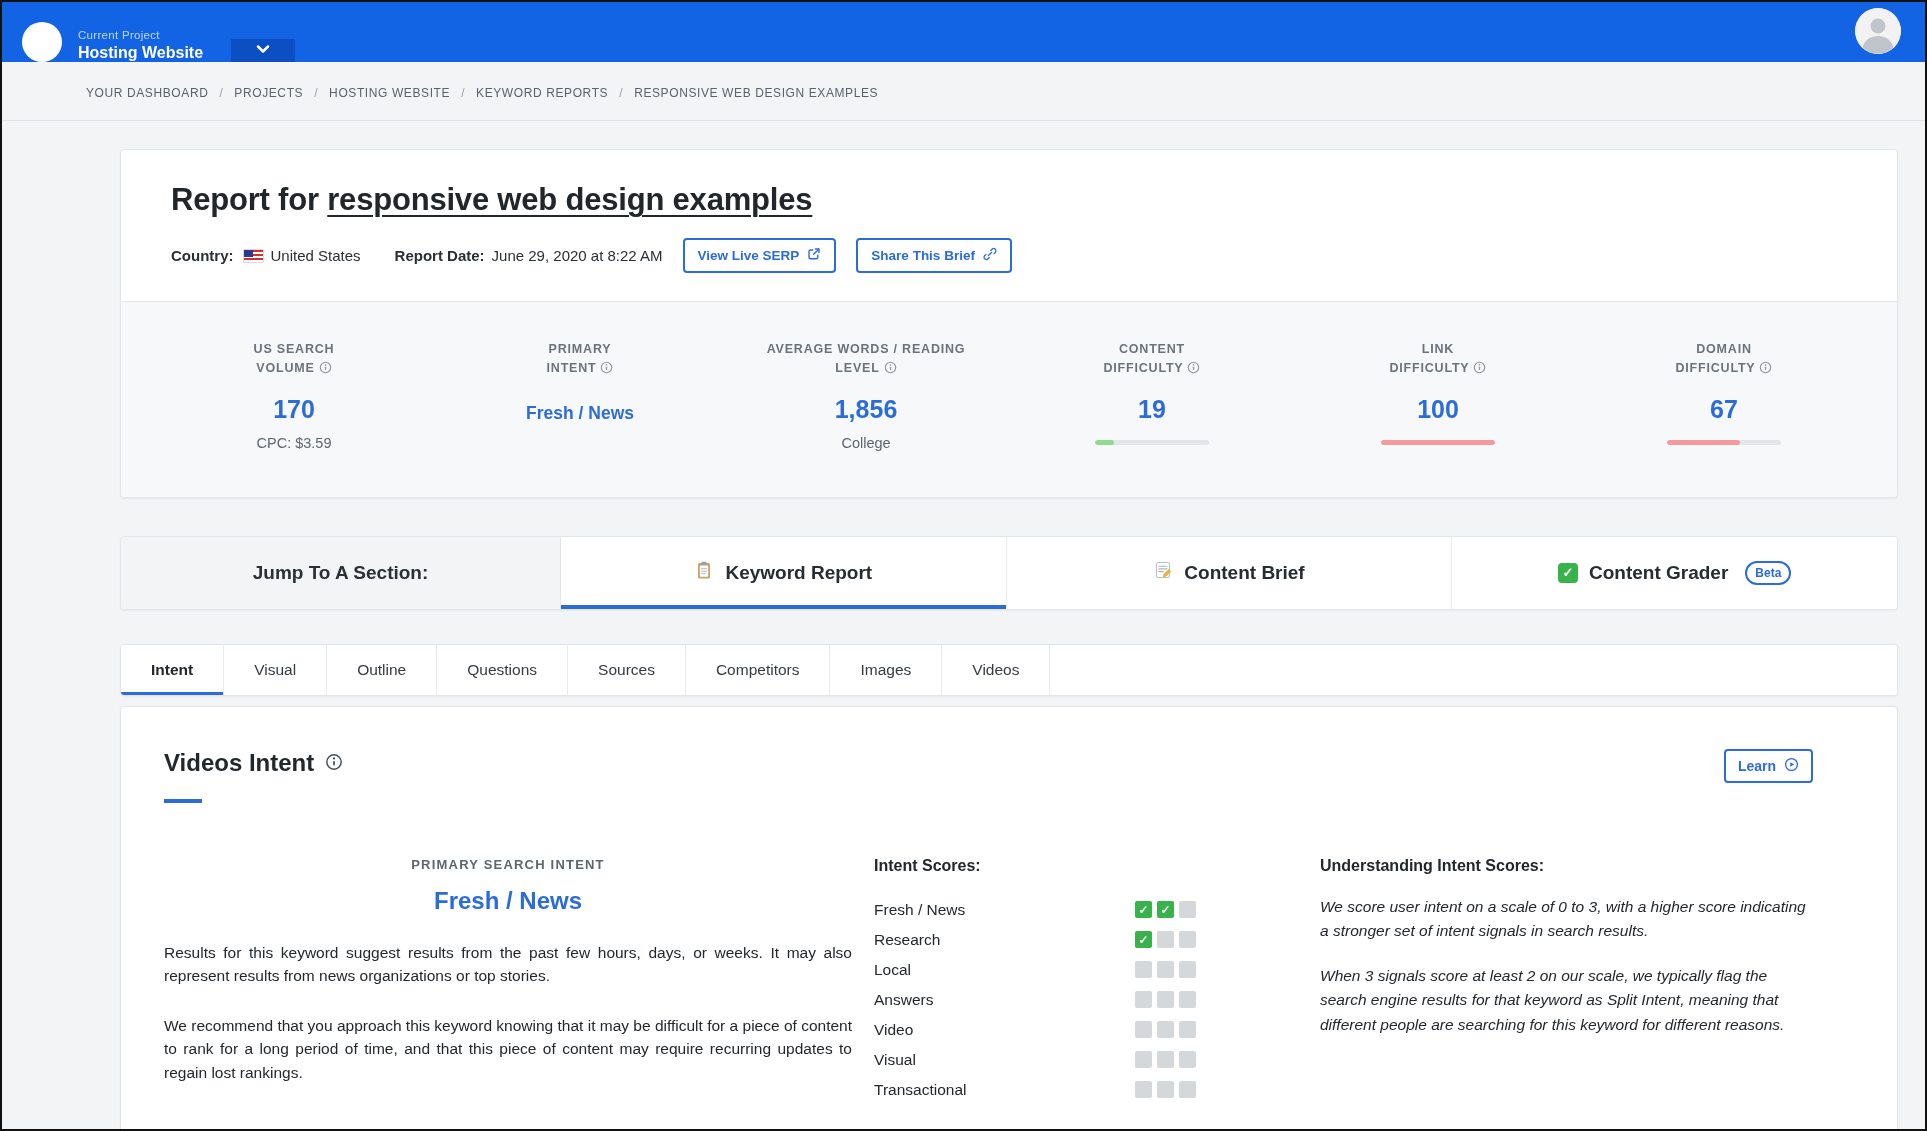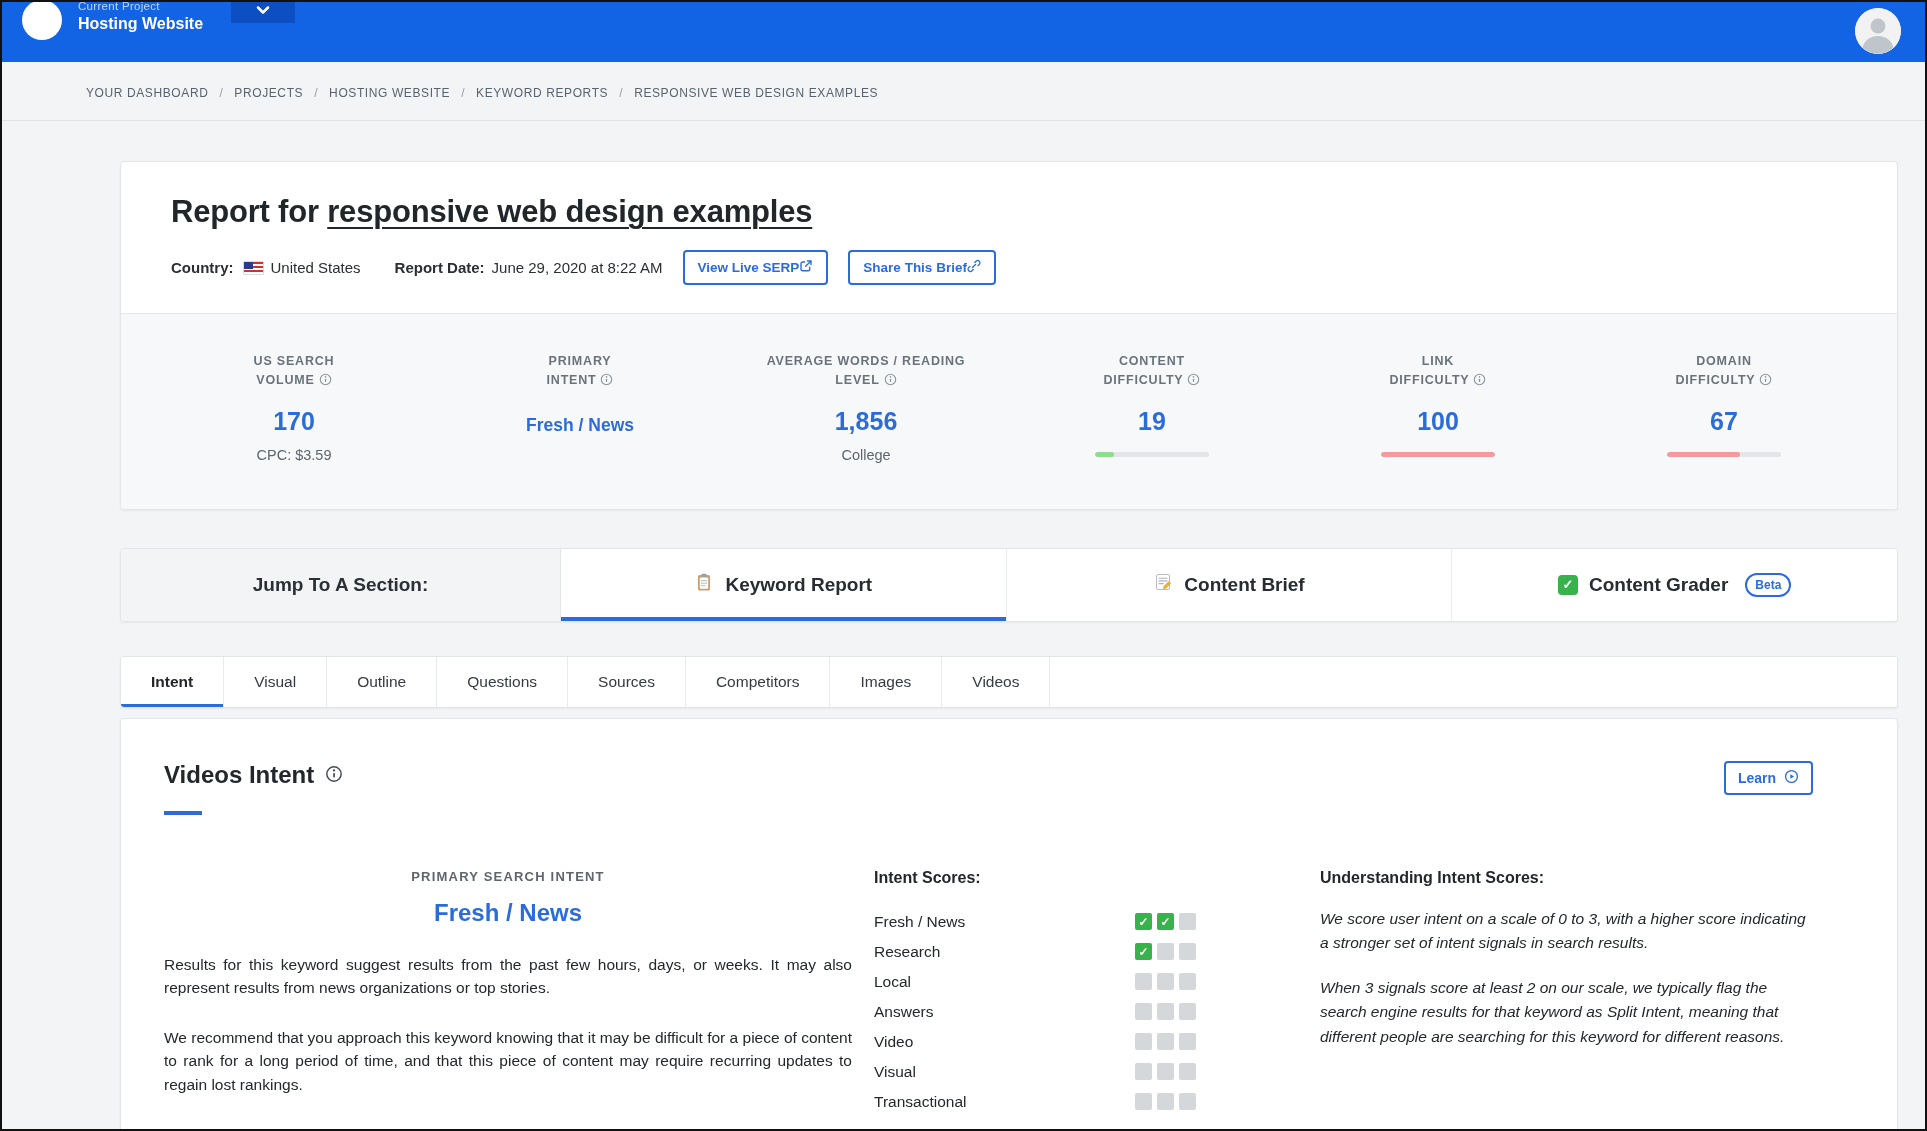--- a/index.html
+++ b/index.html
@@ -15,54 +15,54 @@
     font-family:"Liberation Sans",sans-serif;
     background:var(--bg);
     overflow:hidden;
     position:relative;
     color:#23282d;
   }
   body::after{content:"";position:absolute;inset:0;border:2px solid #111;pointer-events:none;}
 
   
   .topbar{height:62px;background:var(--header);display:flex;align-items:stretch;justify-content:space-between;}
-  .topbar-left{display:flex;align-items:flex-start;}
+  .topbar-left{display:flex;align-items:flex-end;}
   .logo-circle{width:40px;height:40px;border-radius:50%;background:#fff;margin-left:22px;cursor:pointer;flex:none;}
   .project-meta{margin-left:16px;margin-right:28px;}
   .project-label{font-size:11.5px;color:rgba(255,255,255,.72);letter-spacing:.3px;margin-bottom:3px;}
   .project-name{font-size:16px;color:#fff;font-weight:700;}
   .project-switcher{width:64px;background:var(--header-dark);border:none;display:flex;align-items:center;justify-content:center;cursor:pointer;}
   .topbar-right{display:flex;align-items:center;padding-right:26px;}
   .user-avatar{width:46px;height:46px;border-radius:50%;overflow:hidden;cursor:pointer;background:#f2f2f2;}
 
   
   .breadcrumb{padding:24px 0 20px 86px;border-bottom:1px solid #dfe3e7;font-size:12px;letter-spacing:.6px;color:#59636e;}
   .crumb{cursor:pointer;}
   .crumb::after{content:"/";margin:0 11px;color:#97a0a8;}
   .crumb:last-child::after{content:"";margin:0;}
 
   
   .container{width:1778px;margin-left:120px;}
 
   .card{background:#fff;border:1px solid #e2e6ea;border-radius:4px;box-shadow:0 1px 2px rgba(20,30,40,.05);}
 
   
-  .report-card{margin-top:40px;}
+  .report-card{margin-top:28px;}
   .report-head{padding:32px 50px 28px;}
   .report-title{font-size:31px;font-weight:700;color:#21262b;letter-spacing:-.2px;}
   .report-title .kw{text-decoration:underline;text-decoration-thickness:2px;text-underline-offset:5px;cursor:pointer;}
   .report-meta{margin-top:20px;display:flex;align-items:center;font-size:15px;color:#2a2f34;}
   .meta-label{font-weight:700;}
   .meta-val{margin-left:7px;}
   .meta-gap{width:34px;flex:none;}
   .flag{display:inline-block;width:21px;height:14px;position:relative;margin:0 7px 0 9px;vertical-align:-2px;border:1px solid #d8dbde;border-radius:1px;overflow:hidden;
     background:repeating-linear-gradient(#d22f2f 0 2px,#fff 2px 4px);}
   .flag::before{content:"";position:absolute;left:0;top:0;width:9px;height:7px;background:#2a3a8c;}
   .btn-outline{margin-left:20px;border:2px solid var(--accent);color:var(--accent);background:#fff;border-radius:4px;font-family:inherit;
-    font-size:13.5px;font-weight:700;padding:7px 13px;display:inline-flex;align-items:center;gap:0;cursor:pointer;text-align:center;}
+    font-size:13.5px;font-weight:700;padding:7px 13px;display:inline-flex;align-items:center;gap:8px;cursor:pointer;text-align:center;}
   .btn-outline svg{flex:none;}
 
   
   .stats-band{border-top:1px solid #e6e9ec;background:#f7f8fa;display:grid;grid-template-columns:repeat(6,1fr);padding:38px 30px 46px;border-radius:0 0 4px 4px;}
   .stat{text-align:center;}
   .stat-label{display:block;margin:0 auto;font-size:12.5px;font-weight:700;letter-spacing:.8px;color:#6a737c;text-transform:uppercase;line-height:1.55;}
   .stat:nth-child(1) .stat-label{max-width:125px;}
   .stat:nth-child(2) .stat-label{max-width:105px;}
   .stat:nth-child(3) .stat-label{max-width:205px;}
   .stat:nth-child(4) .stat-label{max-width:135px;}

